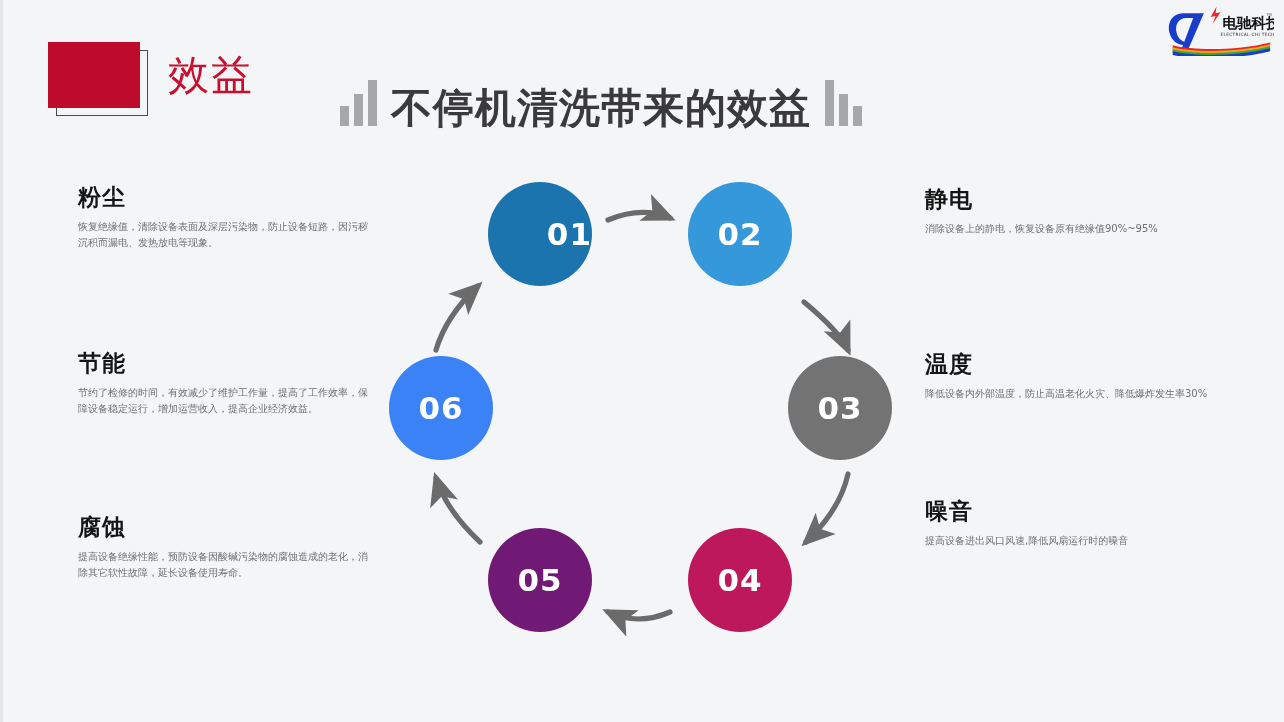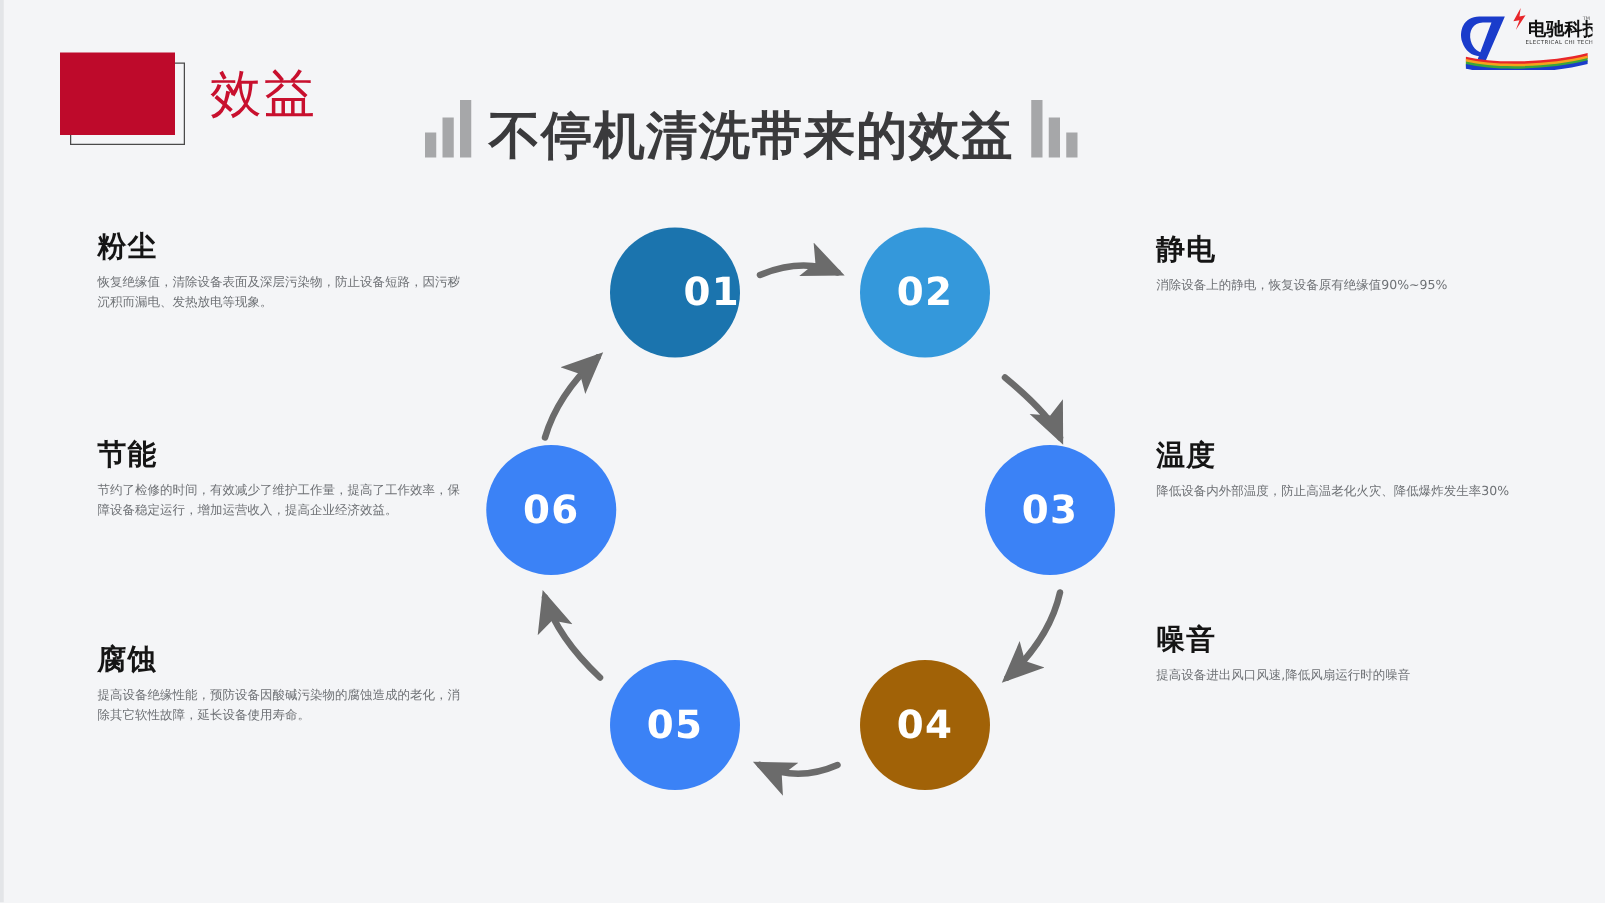--- a/index.html
+++ b/index.html
@@ -192,27 +192,27 @@
         <path d="M66 190 Q76 156 108 126"></path>
       </g>
     </svg>
 
     <div class="node n1" style="background: rgb(27, 116, 174); justify-content: flex-end;">
       <span>01</span>
     </div>
     <div class="node n2" style="background: rgb(52, 152, 219); justify-content: center;">
       <span>02</span>
     </div>
-    <div class="node n3" style="background: #3b82f6;">
+    <div class="node n3" style="background: #737373;">
       <span>03</span>
     </div>
-    <div class="node n4" style="background: #a16207; text-align: right;">
+    <div class="node n4" style="background: #be185d; text-align: right;">
       <span>04</span>
     </div>
-    <div class="node n5" style="background: #3b82f6;">
+    <div class="node n5" style="background: #701a75;">
       <span>05</span>
     </div>
     <div class="node n6" style="background: #3b82f6;">
       <span>06</span>
     </div>
   </div>
 
 </div>
 
 </body></html>

